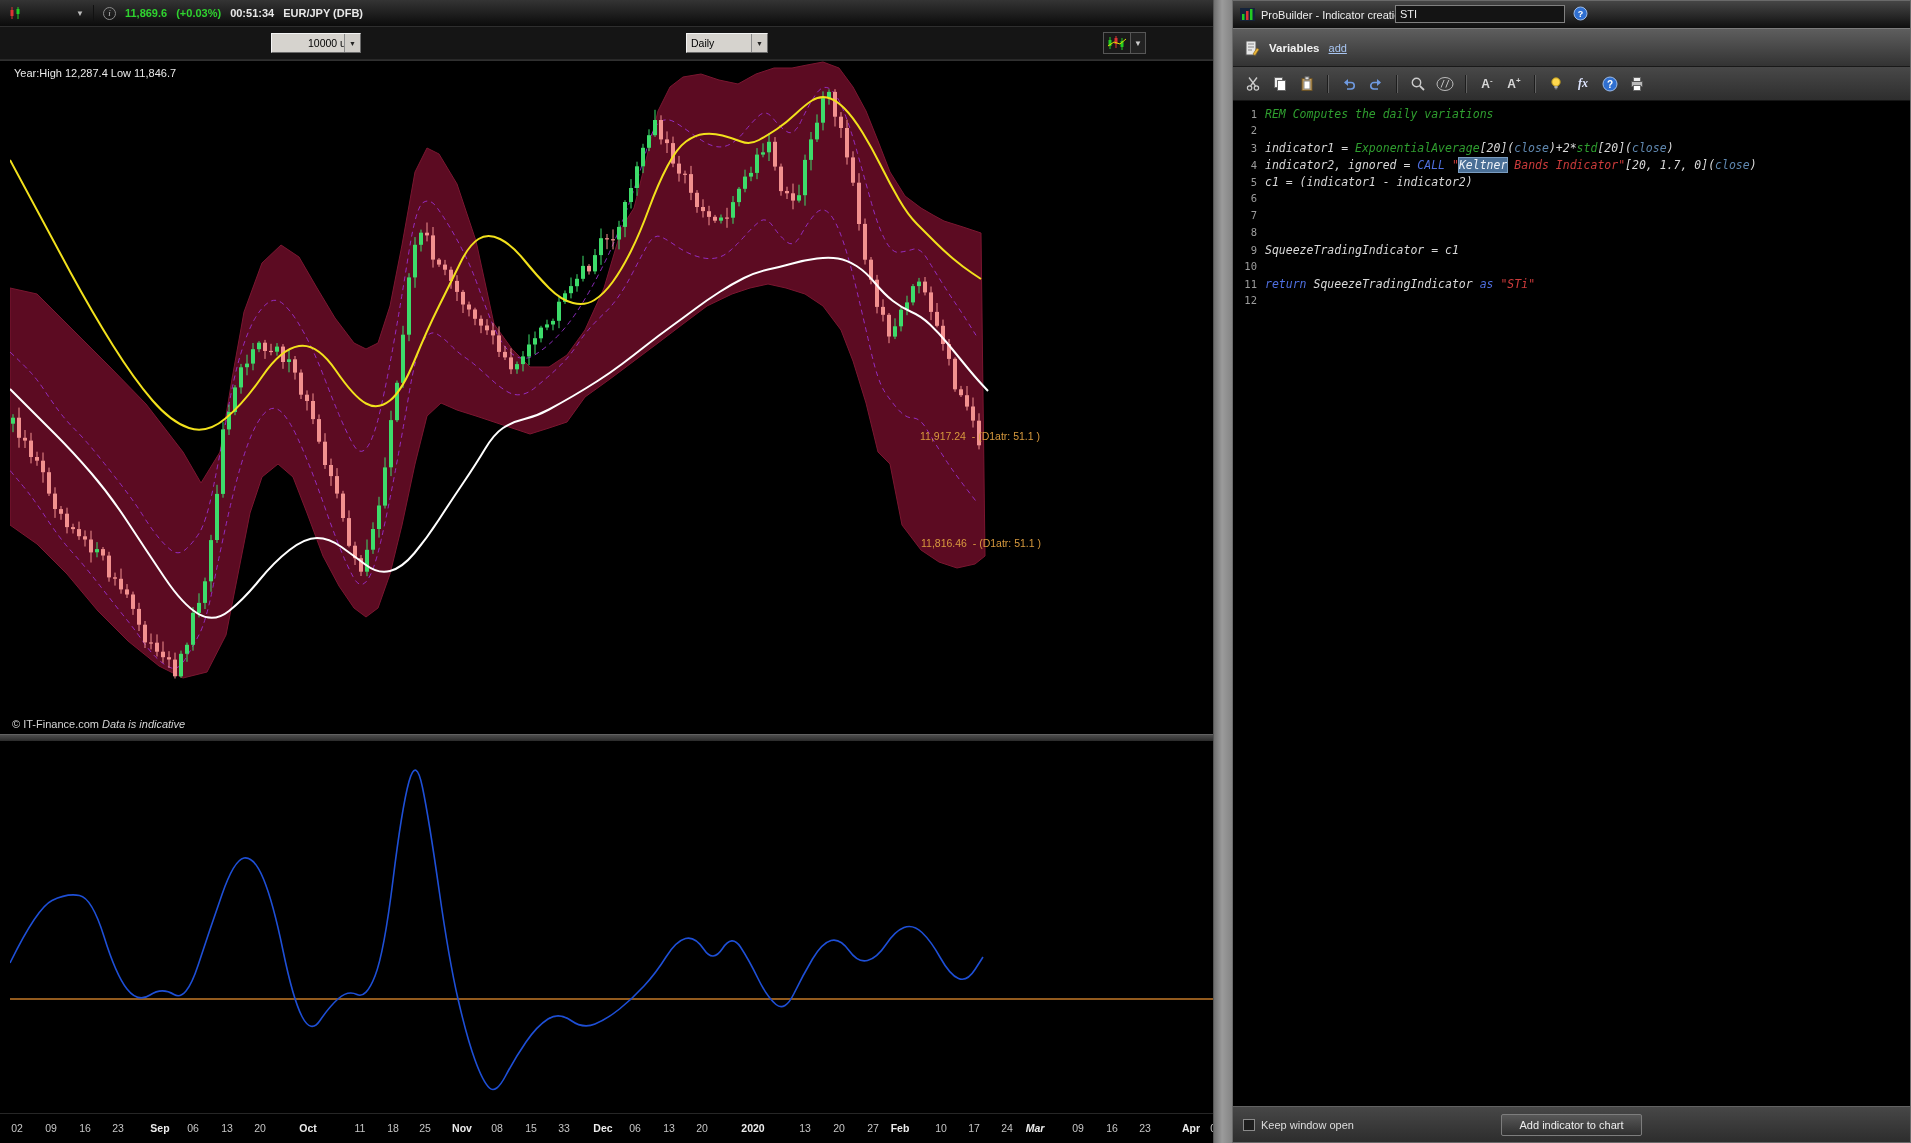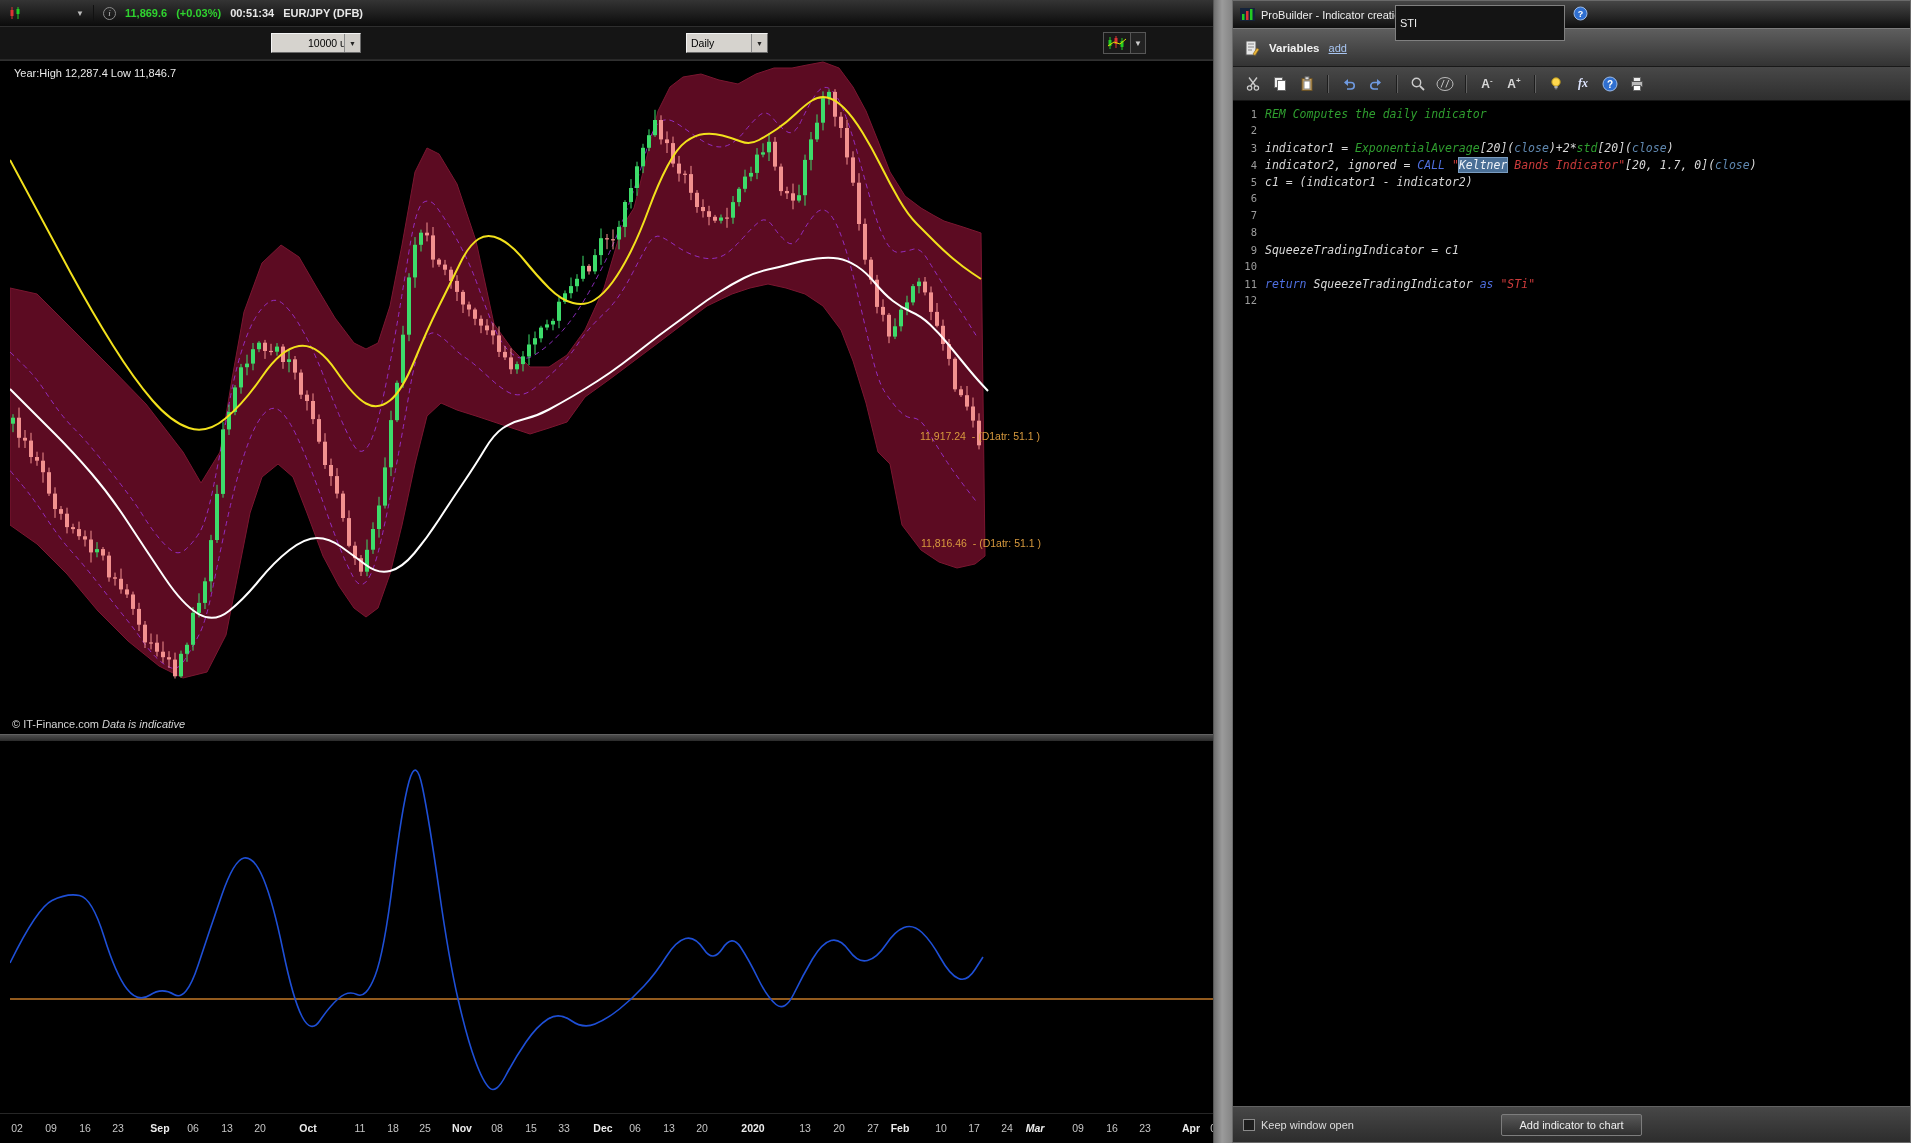--- a/index.html
+++ b/index.html
@@ -41,21 +41,21 @@
   .axis-row { height:30px; position:relative; background:#000; border-top:1px solid #262626; overflow:hidden; }
   .axis-label { position:absolute; top:8px; transform:translateX(-50%); font-size:10.5px; color:#c6c6c6; white-space:nowrap; }
   .axis-label.b { font-weight:bold; color:#ececec; }
 
   .gap-strip { width:18px; background:linear-gradient(90deg,#6f6f6f,#9b9b9b 45%,#858585); }
 
   
   .right-panel { width:679px; height:1143px; display:flex; flex-direction:column; background:#000; border:1px solid #6a6a6a; }
   .pb-title { height:27px; background:linear-gradient(#464646,#0f0f0f); display:flex; align-items:center; padding:0 7px; position:relative; }
   .pb-title .t { font-size:11px; color:#ededed; margin-left:6px; }
-  .name-input { position:absolute; left:162px; top:4px; width:170px; height:36px; background:#141414; border:1px solid #808080; color:#efefef; font-size:11px; padding:4px 4px; font-family:"Liberation Sans",sans-serif; }
+  .name-input { position:absolute; left:162px; top:4px; width:170px; height:18px; background:#141414; border:1px solid #808080; color:#efefef; font-size:11px; padding:4px 4px; font-family:"Liberation Sans",sans-serif; }
   .title-help { position:absolute; left:340px; top:5px; }
 
   .pb-vars { height:39px; background:linear-gradient(#5e5e5e,#333); display:flex; align-items:center; gap:9px; padding:0 11px; border-top:1px solid #7d7d7d; border-bottom:1px solid #191919; }
   .vars-label { font-size:11.5px; font-weight:bold; color:#f2f2f2; }
   .add-link { font-size:11px; color:#a9c6f2; text-decoration:underline; cursor:pointer; }
 
   .pb-toolbar { height:34px; background:linear-gradient(#484848,#2e2e2e); display:flex; align-items:center; padding:0 8px; gap:3px; border-bottom:1px solid #151515; }
   .tool { width:24px; height:24px; display:flex; align-items:center; justify-content:center; }
   .tsep { width:2px; height:18px; background:#1d1d1d; border-right:1px solid #606060; margin:0 5px; }
   .afont { font-size:12px; font-weight:bold; color:#d8d8d8; }
@@ -629,21 +629,21 @@
           <rect x="4.5" y="1.5" width="7" height="4" fill="#eee" stroke="#666"></rect>
           <rect x="2.5" y="5.5" width="11" height="5" fill="#b9b9b9" stroke="#555"></rect>
           <rect x="4.5" y="9.5" width="7" height="5" fill="#fff" stroke="#666"></rect>
         </svg>
       </div>
     </div>
 
     <div class="pb-code" id="code-lines">
         <div class="code-line">
           <span class="ln">1</span>
-          <span class="ct"><span class="com">REM Computes the daily indicator</span></span>
+          <span class="ct"><span class="com">REM Computes the daily variations</span></span>
         </div>
         <div class="code-line">
           <span class="ln">2</span>
           <span class="ct"></span>
         </div>
         <div class="code-line">
           <span class="ln">3</span>
           <span class="ct"><span class="pl">indicator1 = </span><span class="fn">ExponentialAverage</span><span class="pl">[20](</span><span class="cl">close</span><span class="pl">)+2*</span><span class="fn">std</span><span class="pl">[20](</span><span class="cl">close</span><span class="pl">)</span></span>
         </div>
         <div class="code-line">

